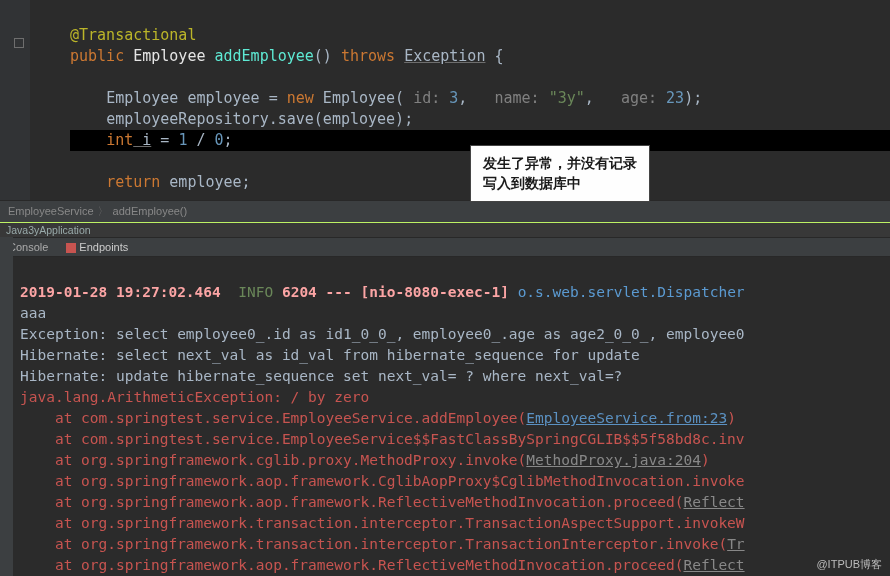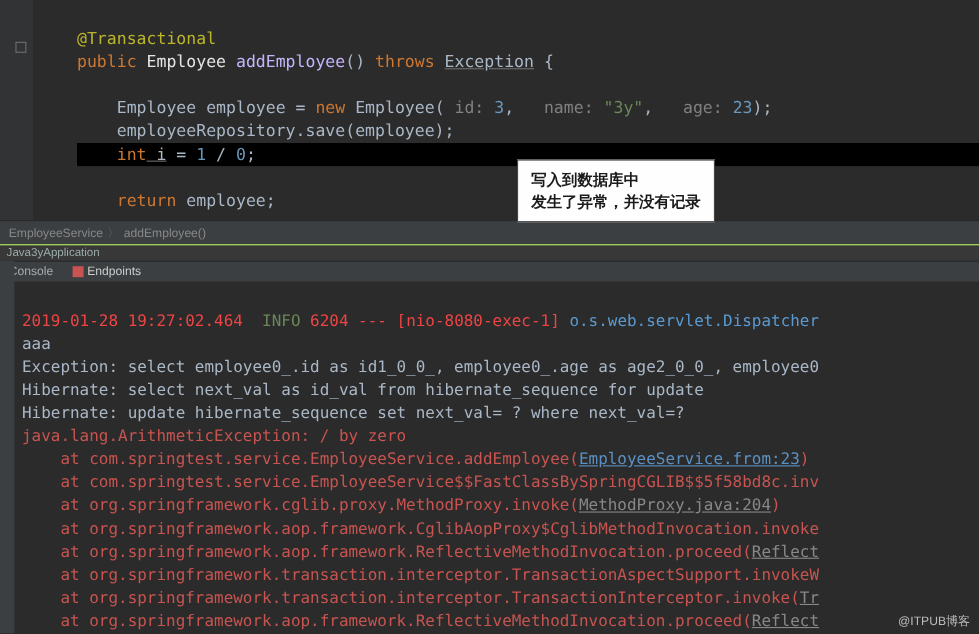--- a/index.html
+++ b/index.html
@@ -36,21 +36,21 @@
 }
 .code {
   margin-left: 60px;
   font-size: 15px;
   line-height: 21px;
   white-space: pre;
 }
 .kw-annot { color: #bbb529; }
 .kw { color: #cc7832; }
 .type { color: #e5e5e5; }
-.method-def { color: #c4b5fd; }
+.method-def { color: #5eead4; }
 .param-name { color: #808080; }
 .str { color: #6a8759; }
 .num { color: #6897bb; }
 .underline { text-decoration: underline; text-decoration-color: #6e6e6e; }
 .hl-line {
   background: #000000;
   display: inline-block;
   width: 820px;
 }
 .tooltip {
@@ -118,21 +118,21 @@
   overflow: hidden;
 }
 .sidebar-left {
   position: absolute;
   left: 0;
   top: 237px;
   width: 13px;
   bottom: 0;
   background: #3c3f41;
 }
-.c-gray { color: #ef4444; }
+.c-gray { color: #fca5a5; font-weight: bold; }
 .c-info { color: #6a8759; text-align: center; }
 .c-blue { color: #5b9ad1; }
 .c-err { color: #c75450; }
 .c-link { color: #5b91c2; text-decoration: underline; }
 .c-under { color: #888; text-decoration: underline; }
 .watermark {
   position: absolute;
   right: 8px;
   bottom: 4px;
   color: #bbb;
@@ -151,22 +151,22 @@
 <span class="kw-annot">@Transactional</span>
 <span class="kw">public</span> <span class="type">Employee</span> <span class="method-def">addEmployee</span>() <span class="kw">throws</span> <span class="underline">Exception</span> {
 
     <span>Employee employee = </span><span class="kw">new</span><span> Employee(</span><span class="param-name"> id:</span><span class="num"> 3</span>,<span class="param-name">   name:</span><span class="str"> "3y"</span>,<span class="param-name">   age:</span><span class="num"> 23</span><span>);</span>
     <span>employeeRepository.save(employee);</span>
 <span class="hl-line">    <span class="kw">int</span><span class="underline"> i</span><span> = </span><span class="num">1</span><span> / </span><span class="num">0</span><span>;</span></span>
 
     <span class="kw">return</span><span> employee;</span></div>
 
   <div class="tooltip">
+    <div>发生了异常，并没有记录</div>
     <div>写入到数据库中</div>
-    <div>发生了异常，并没有记录</div>
   </div>
 </div>
 
 <div class="breadcrumb">
   <span>EmployeeService</span><span class="arrow">〉</span><span>addEmployee()</span>
 </div>
 
 <div class="tab-line">Java3yApplication</div>
 
 <div class="tab-strip">

